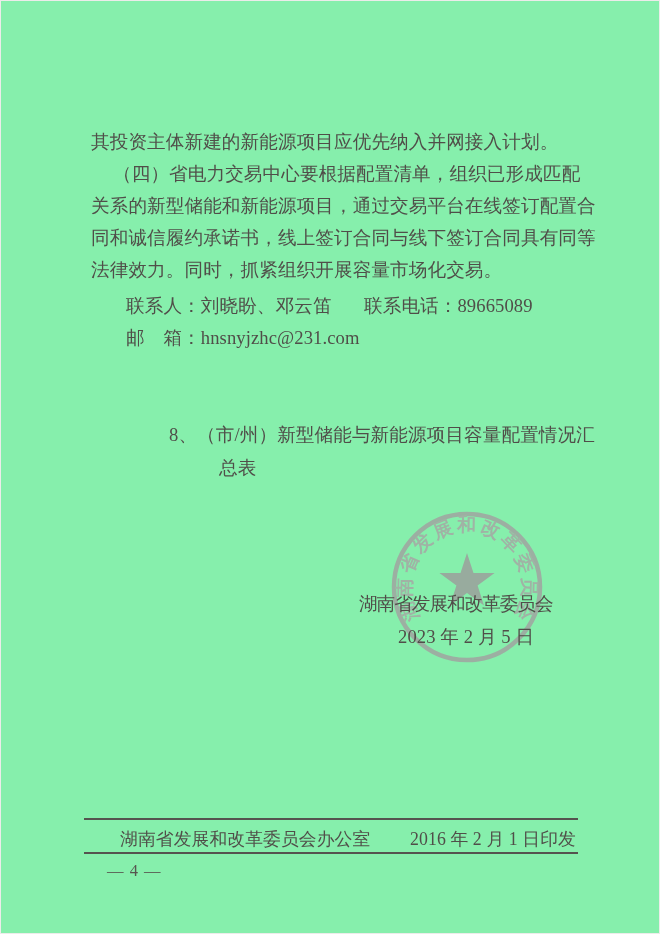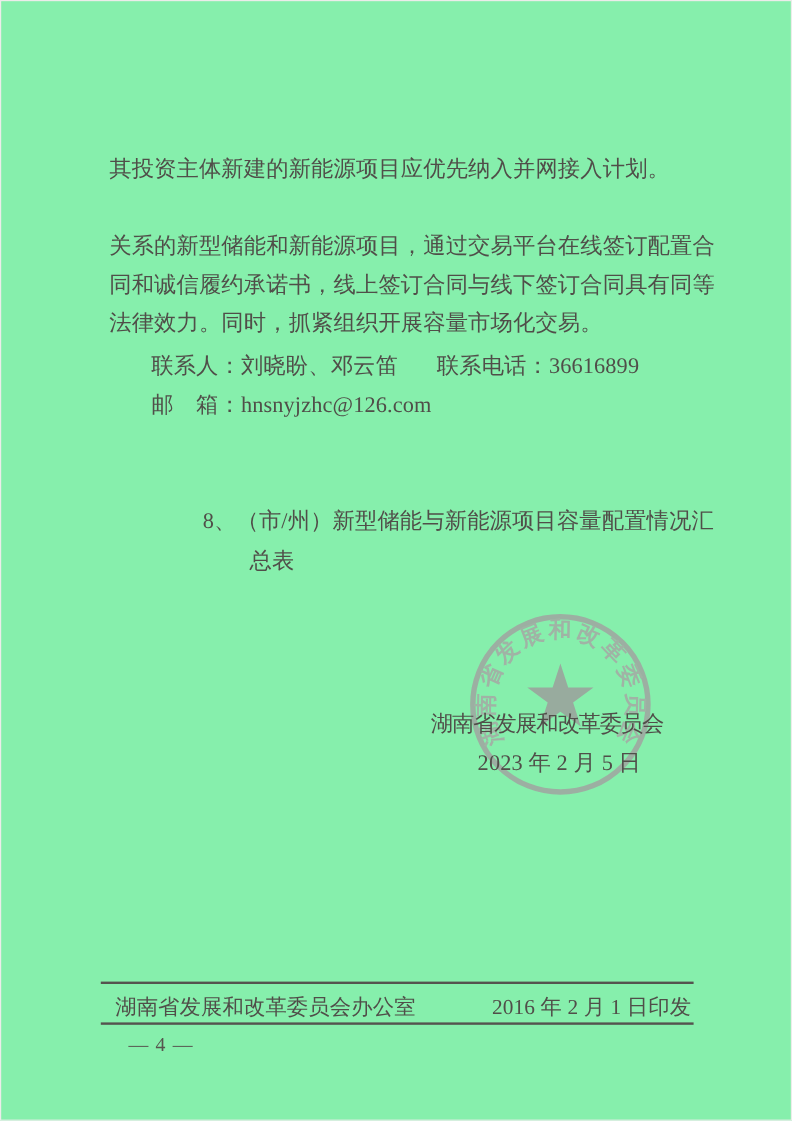--- a/index.html
+++ b/index.html
@@ -40,43 +40,45 @@
   .rule {
     position: absolute;
     left: 83px;
     width: 494px;
     height: 2px;
     background: #55534f;
   }
   .footer-text {
     font-size: 17.8px;
     line-height: 21px;
+    margin-left: 24px;
   }
   .pagenum {
     font-size: 16.5px;
     letter-spacing: 1px;
     color: #57554f;
   }
 </style>
 </head>
 <body>
 
 <div class="page">
 
   <div class="t" style="left:90px;top:130px">其投资主体新建的新能源项目应优先纳入并网接入计划。</div>
+  <div class="t" style="left:112px;top:162px">（四）省电力交易中心要根据配置清单，组织已形成匹配</div>
   <div class="t" style="left:90px;top:194px">关系的新型储能和新能源项目，通过交易平台在线签订配置合</div>
   <div class="t" style="left:90px;top:226px">同和诚信履约承诺书，线上签订合同与线下签订合同具有同等</div>
   <div class="t" style="left:125px;top:294px">联系人：刘晓盼、邓云笛</div>
 
   <div class="t" style="left:90px;top:258px">法律效力。同时，抓紧组织开展容量市场化交易。</div>
-  <div class="t" style="left:363px;top:294px">联系电话：36616899</div>
-  <div class="t" style="left:125px;top:326px">邮　箱：hnsnyjzhc@126.com</div>
+  <div class="t" style="left:363px;top:294px">联系电话：89665089</div>
+  <div class="t" style="left:125px;top:326px">邮　箱：hnsnyjzhc@231.com</div>
 
   <div class="t" style="left:168px;top:423px">8、（市/州）新型储能与新能源项目容量配置情况汇</div>
-  <div class="t" style="left:207px;top:456px">总表</div>
+  <div class="t" style="left:218px;top:456px">总表</div>
 
   <svg class="seal-svg" viewBox="0 0 164 164" aria-hidden="true">
     <circle cx="82" cy="82" r="73" fill="none" stroke="#a2a2a0" stroke-width="4.5"></circle>
     <polygon points="82,48 88.5,68 109.6,68 92.6,80.4 99,100.5 82,88.1 65,100.5 71.4,80.4 54.4,68 75.5,68" fill="#9d9d9b"></polygon>
     <defs>
       <path id="sealArc" d="M 36.1 114.1 A 56 56 0 1 1 127.9 114.1" fill="none"></path>
     </defs>
     <text font-size="19" font-weight="bold" fill="#a6a6a4" letter-spacing="3" font-family="Liberation Serif, DejaVu Serif, serif">
       <textPath href="#sealArc" startOffset="2">湖南省发展和改革委员会</textPath>
     </text>

